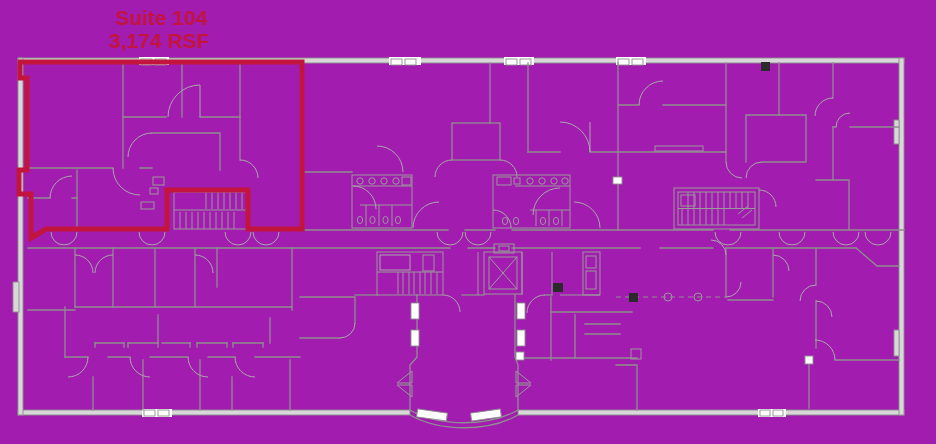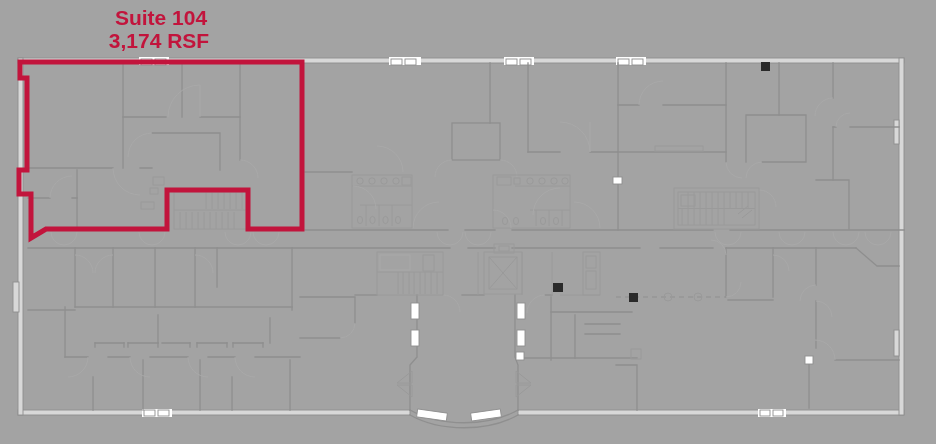--- a/index.html
+++ b/index.html
@@ -1,16 +1,16 @@
 <!DOCTYPE html>
 <html style="--accent: #c2143c; --wall: #8f8f8f; --wallfill: #d8d8d8;"><head>
 <meta charset="utf-8">
 <style>
   html,body{margin:0;padding:0;background:#ffffff;}
-  .stage{position:relative;width:936px;height:444px;background:#a3a3a3;overflow:hidden;
+  .stage{position:relative;width:936px;height:444px;background:#a21caf;overflow:hidden;
          font-family:"Liberation Sans",sans-serif;}
   svg{position:absolute;left:0;top:0;}
   .wall-thin{stroke:var(--wall,#8f8f8f);stroke-width:1.3;fill:none;stroke-linecap:square;}
   .wall-lt{stroke:#a9a9a9;stroke-width:1;fill:none;}
   .arc{stroke:#a9a9a9;stroke-width:1;fill:none;}
   .fix{stroke:#9a9a9a;stroke-width:1;fill:none;}
   .ext{fill:var(--wallfill,#d8d8d8);stroke:var(--wall,#8f8f8f);stroke-width:0.9;}
   .mull{fill:#ffffff;stroke:#8f8f8f;stroke-width:0.9;}
   .gapw{fill:#ffffff;stroke:none;}
   .suite-outline{stroke:var(--accent,#c2143c);stroke-width:5;fill:none;stroke-linejoin:miter;}

